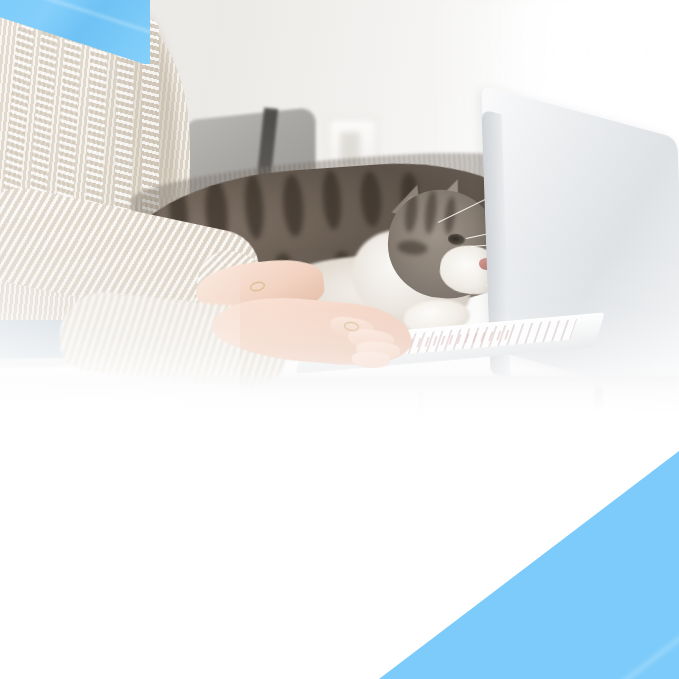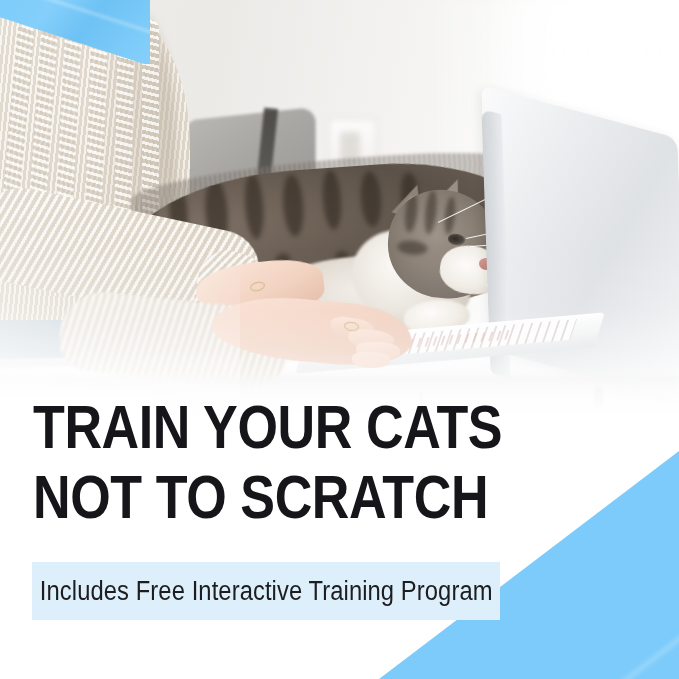--- a/index.html
+++ b/index.html
@@ -708,22 +708,15 @@
   <div class="corner-tl">
     <div class="band"></div>
     <div class="crease"></div>
   </div>
 
   <div class="corner-br">
     <div class="tri"></div>
     <div class="crease"></div>
   </div>
 
-  <div class="title-block">
-    <div class="title-line">TRAIN YOUR CATS</div>
-    <div class="title-line">NOT TO SCRATCH</div>
-  </div>
-
-  <div class="subtitle-band">
-    <span class="subtitle-text">Includes Free Interactive Training Program</span>
-  </div>
+
 
 </div>
 
 </body></html>

